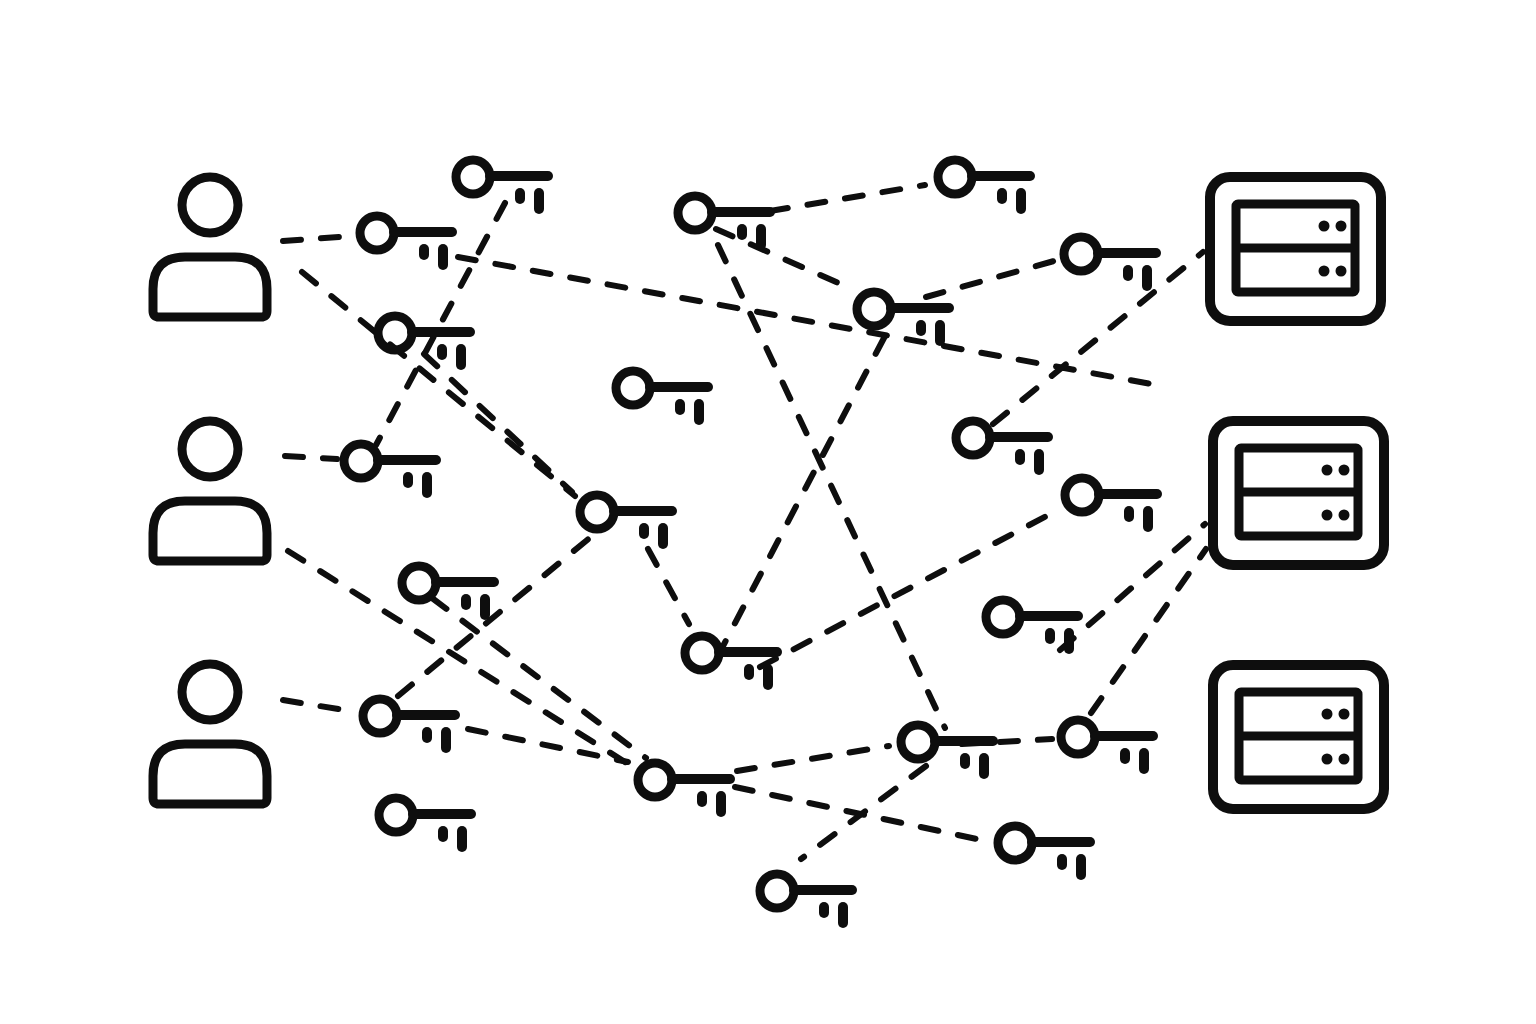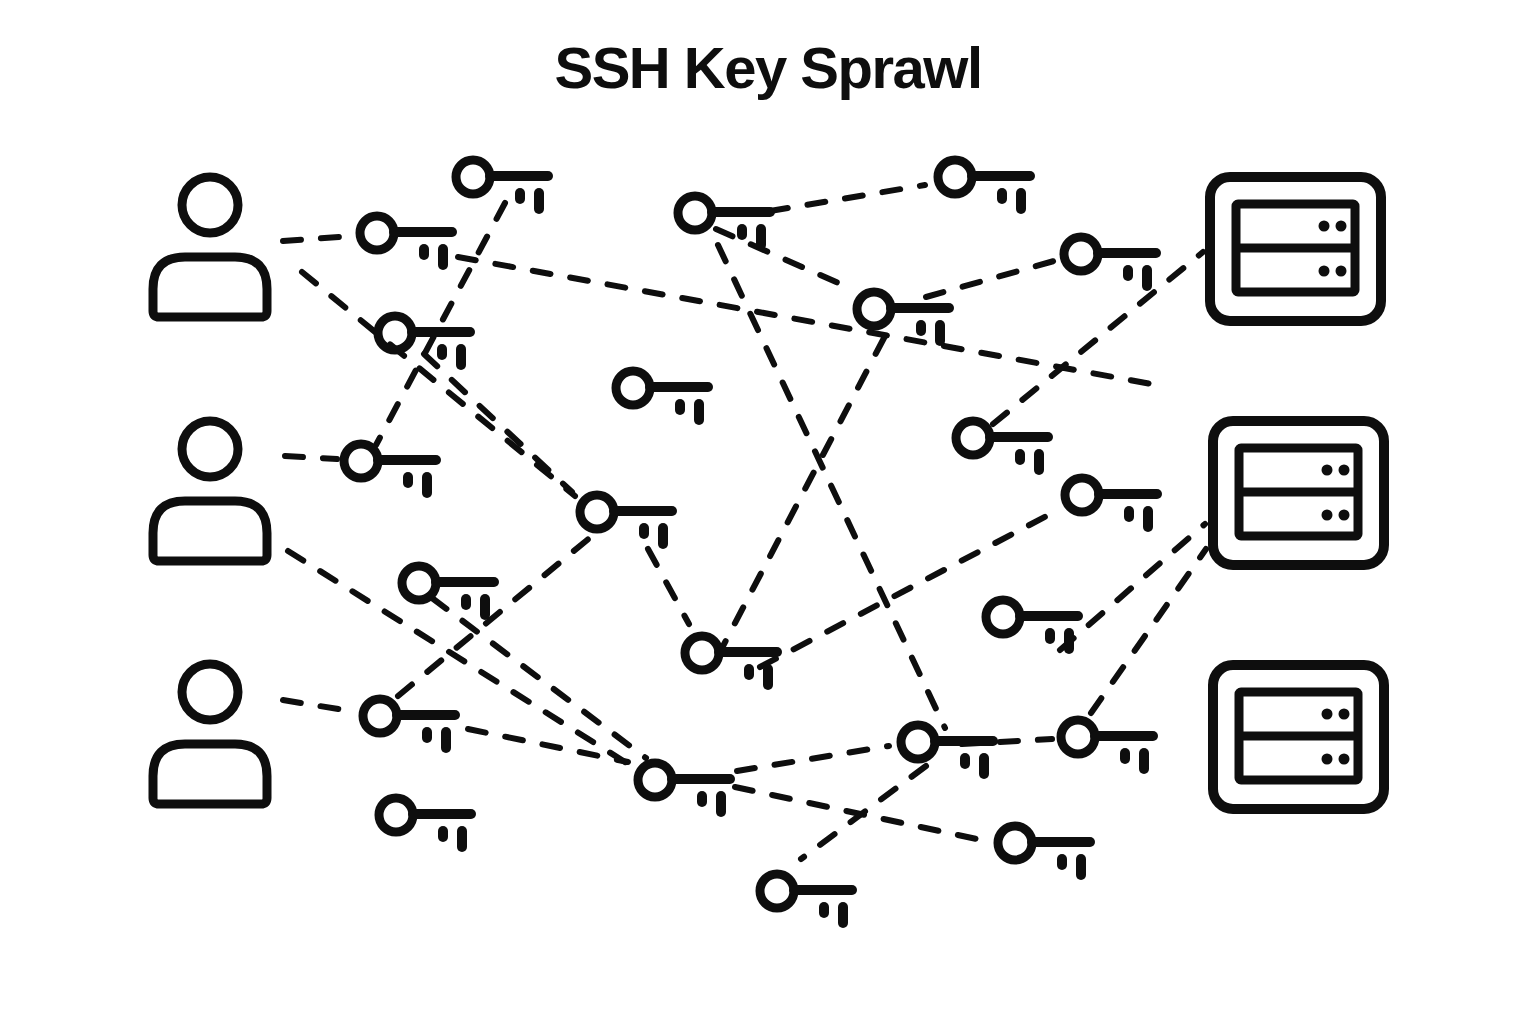--- a/index.html
+++ b/index.html
@@ -29,21 +29,20 @@
     stroke-width:6;
     stroke-dasharray:18 20;
     stroke-linecap:round;
     fill:none;
   }
 </style>
 </head>
 <body>
 
 <div class="stage">
-  <h1 class="diagram-title">SSH Key Sprawl</h1>
 
   <svg id="diagram-svg" class="diagram" width="1536" height="1024" viewBox="0 0 1536 1024">
     <defs>
 
       <g id="sym-user">
         <circle class="icon-stroke" cx="0" cy="0" r="28" stroke-width="9"></circle>
         <path class="icon-stroke" stroke-width="9" stroke-linejoin="round" d="M -51,112 L 51,112 Q 57,112 57,106 L 57,84 Q 57,52 25,52 L -25,52 Q -57,52 -57,84 L -57,106 Q -57,112 -51,112 Z"></path>
       </g>
 
       <g id="sym-key">

